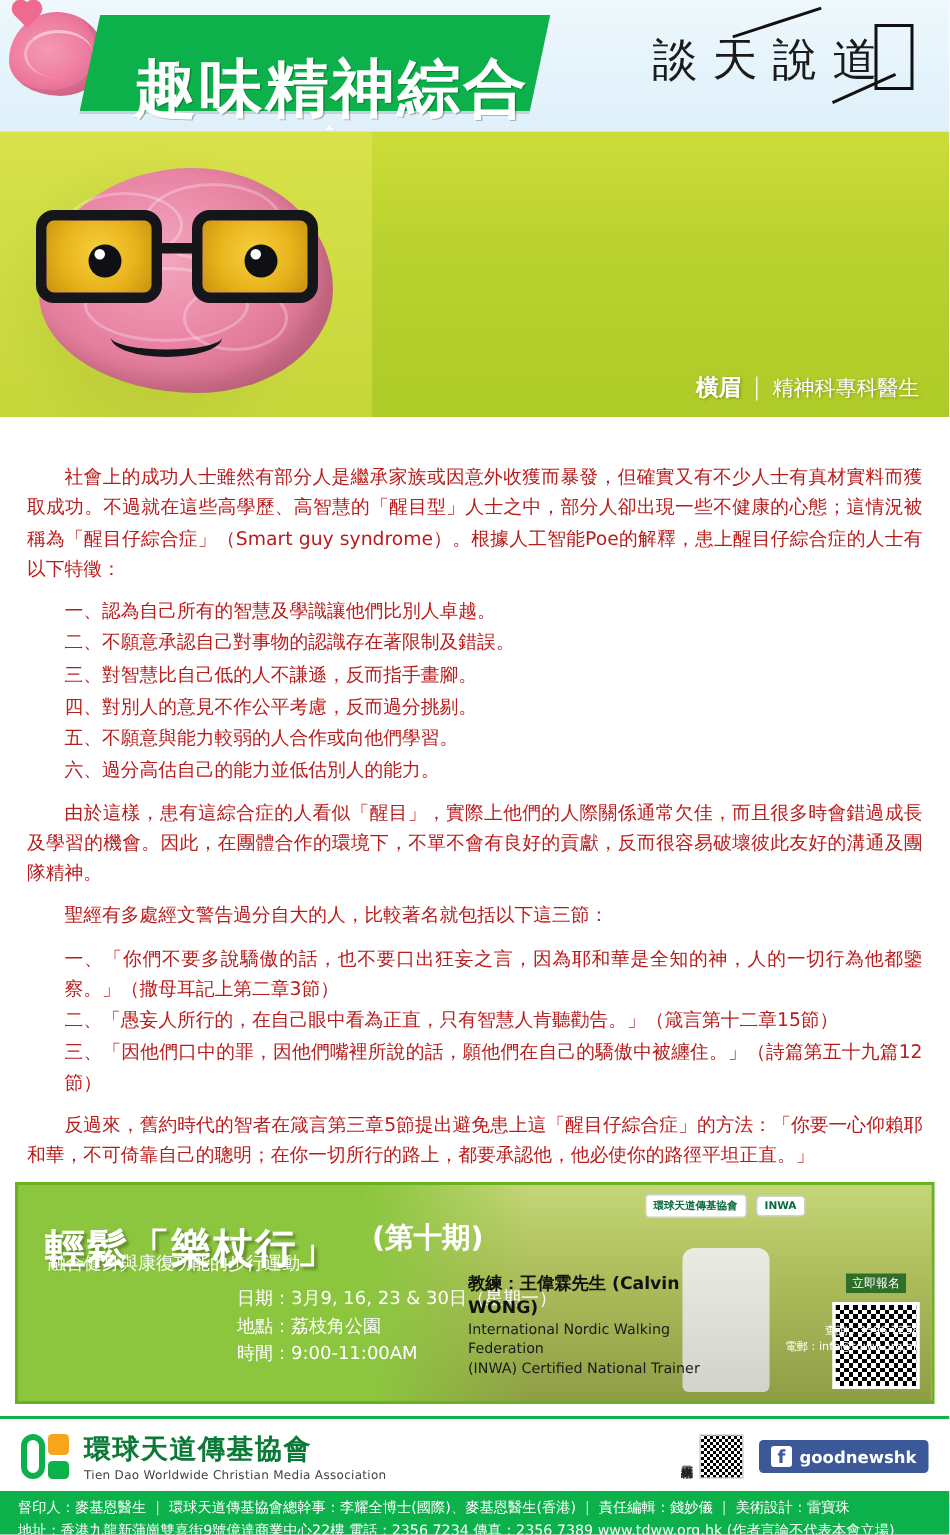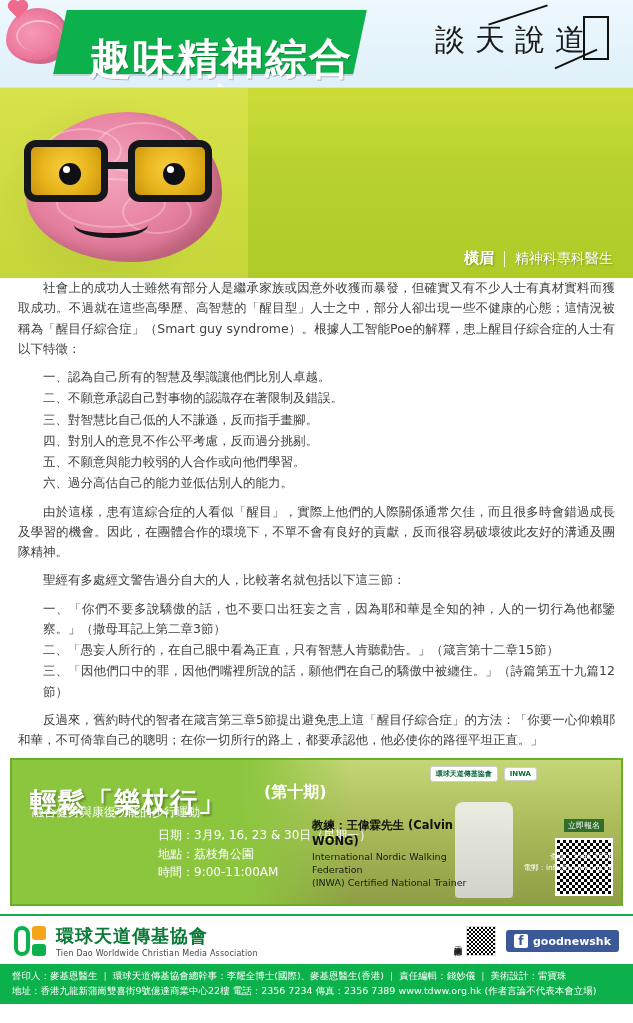--- a/index.html
+++ b/index.html
@@ -167,24 +167,24 @@
     position:absolute; right: 20px; bottom: 10px;
     display:flex; align-items:center; gap:10px;
     color:#ffffff; font-size: 15px; font-weight:700;
     text-shadow: 1px 1px 2px rgba(0,0,0,.25);
   }
   .hero-byline .sep { width:1px; height:16px; background:rgba(255,255,255,.85); }
   .hero-byline .role { font-weight:400; font-size: 14px; }
 
   
   .article {
-    padding: 0 18px 0 18px;
+    padding: 30px 18px 0 18px;
     font-size: 12.5px;
     line-height: 1.62;
-    color:#404040;
+    color:#b91c1c;
     font-family: "DejaVu Sans", "Liberation Sans", sans-serif;
     text-align: justify;
   }
   .article p { margin: 0 0 8px 0; text-indent: 2em; }
   .article ol.list { margin: 0 0 8px 0; padding: 0; list-style: none; }
   .article ol.list li { margin: 0 0 1px 0; padding-left: 2em; text-indent: 0; }
 
   
   .promo {
     margin: 6px 10px 0 10px;
@@ -209,22 +209,22 @@
     position:absolute; left:0; top:0; width: 56%; height: 100%;
     background: linear-gradient(90deg, rgba(140,198,63,.97) 70%, rgba(140,198,63,0) 100%);
   }
   .promo-title {
     position:absolute; left: 18px; top: 24px;
     font-size: 27px; font-weight: 800; color:#ffffff;
     text-shadow: 2px 2px 2px rgba(0,0,0,.3);
     letter-spacing: 1px;
   }
   .promo-ed {
-    position:absolute; left: 252px; top: 22px;
-    font-size: 16px; color:#ffffff; font-weight:700;text-align:center;
+    position:absolute; left: 236px; top: 22px;
+    font-size: 19px; color:#ffffff; font-weight:700;text-align:center;
   }
   .promo-sub {
     position:absolute; left: 20px; top: 44px;
     font-size: 12px; color:#ffffff;
   }
   .promo-info {
     position:absolute; left: 146px; top: 66px;
     font-size: 12px; color:#ffffff; line-height: 1.55;
   }
   .promo-trainer {

